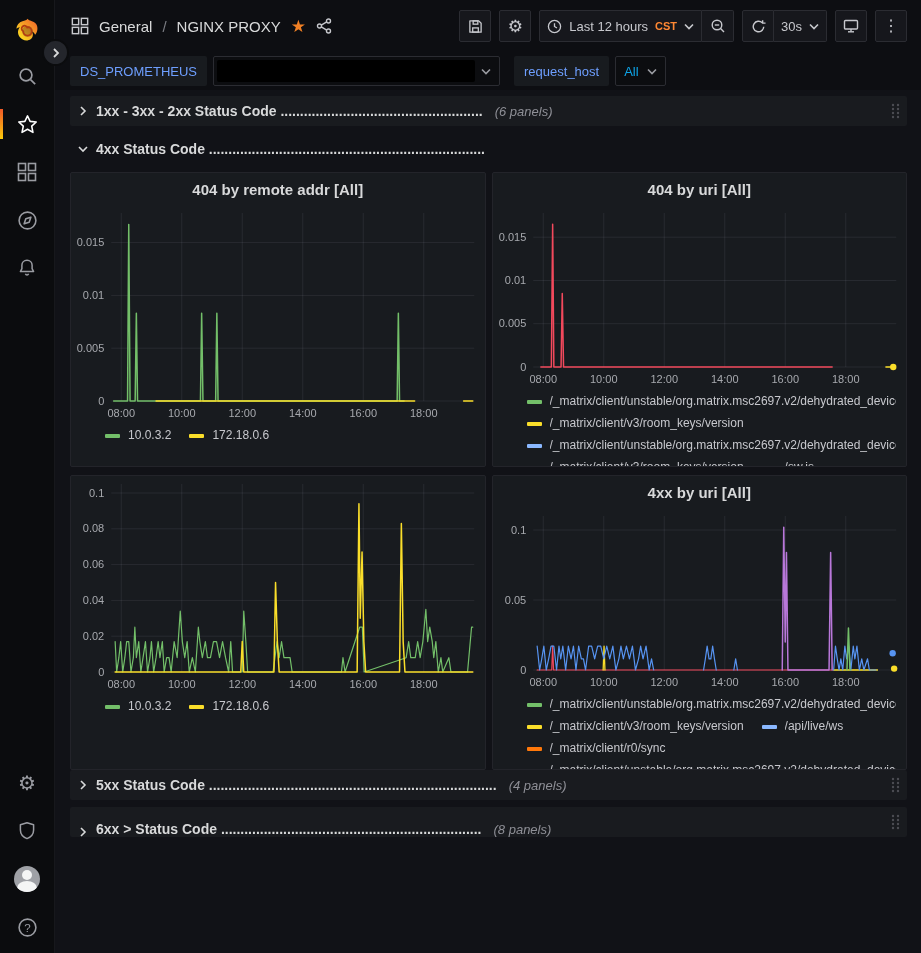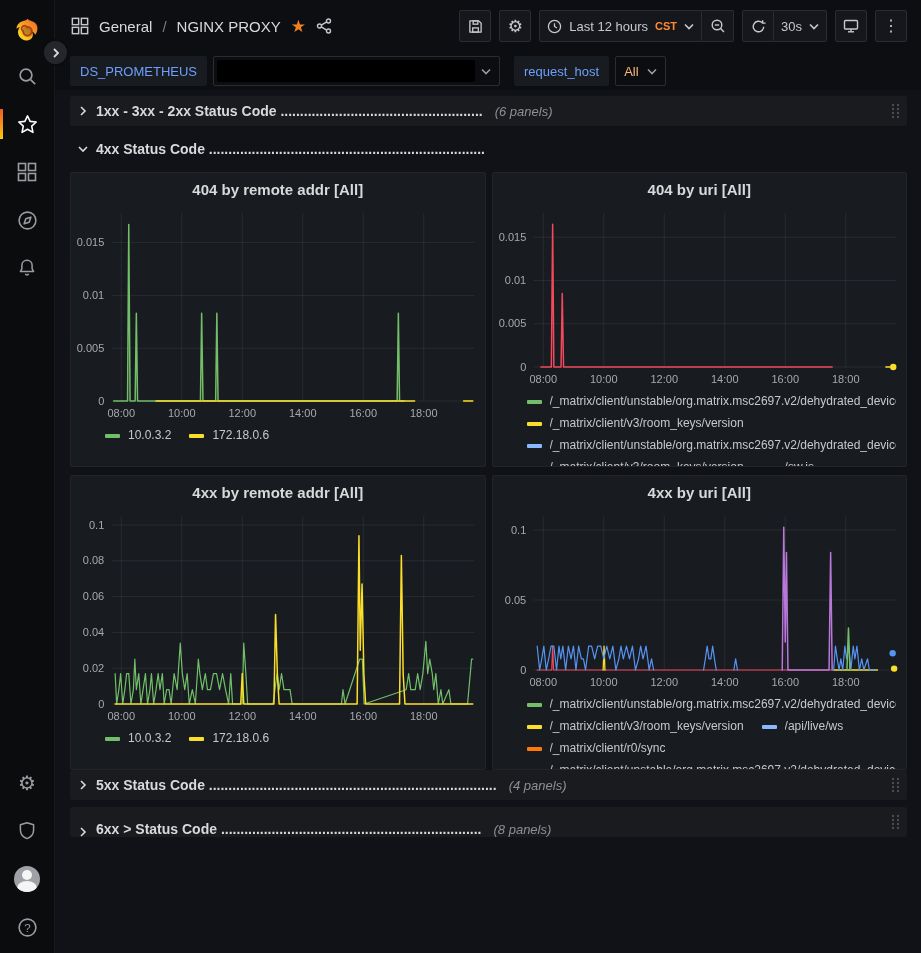--- a/index.html
+++ b/index.html
@@ -72,21 +72,21 @@
     display:flex; align-items:flex-end; padding:0 14px 4px 15px;
   }
   .var-group { display:flex; align-items:center; gap:6px; }
   .var-label {
     height:30px; padding:0 10px; display:flex; align-items:center;
     background:#181b1f; border-radius:2px;
     color:#6e9fff; font-weight:500; font-size:13px;
   }
   .var-select {
     height:30px; background:#0c0d10; border:1px solid #2b2c32; border-radius:2px;
-    display:flex; align-items:center; gap:8px; padding:0 8px; cursor:pointer; color:#fdba74;
+    display:flex; align-items:center; gap:8px; padding:0 8px; cursor:pointer; color:#0ea5e9;
   }
   .redacted-select { width:287px; position:relative; justify-content:flex-end; }
   .redacted-block { position:absolute; left:3px; top:3px; right:24px; bottom:3px; background:#000; border-radius:2px; }
   .caret { flex:none; }
 
   
   .dash { flex:1; padding:6px 14px 0 15px; overflow:hidden; }
   .row-header {
     height:30px; display:flex; align-items:center; gap:8px;
     font-size:14px; font-weight:700; color:#d8d9da;
@@ -414,21 +414,20 @@
                 <i style="background: rgb(255, 120, 10);"></i>
                 <span>/_matrix/client/v3/room_keys/version</span>
               </span>
               <span class="legend-item">
                 <i style="background: rgb(242, 73, 92);"></i>
                 <span>/sw.js</span>
               </span>
             </div>
         </div>
         <div class="panel">
-          <div class="panel-title">4xx by remote addr [All]</div>
           <svg class="chart" viewBox="0 0 413 218" height="218">
               <line class="grid-line" x1="50.0" x2="50.0" y1="8" y2="196"></line>
               <text class="tick tx" x="50.0" y="212">08:00</text>
               <line class="grid-line" x1="110.5" x2="110.5" y1="8" y2="196"></line>
               <text class="tick tx" x="110.5" y="212">10:00</text>
               <line class="grid-line" x1="171.0" x2="171.0" y1="8" y2="196"></line>
               <text class="tick tx" x="171.0" y="212">12:00</text>
               <line class="grid-line" x1="231.5" x2="231.5" y1="8" y2="196"></line>
               <text class="tick tx" x="231.5" y="212">14:00</text>
               <line class="grid-line" x1="292.0" x2="292.0" y1="8" y2="196"></line>

